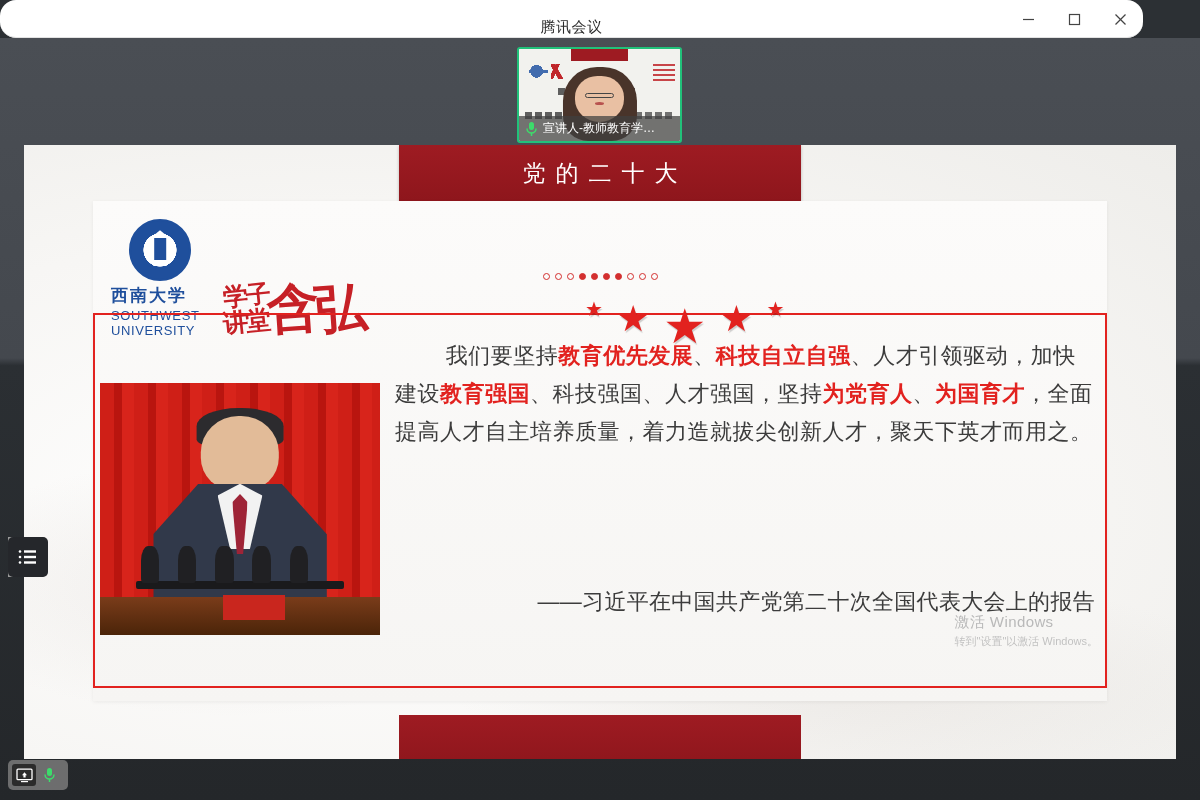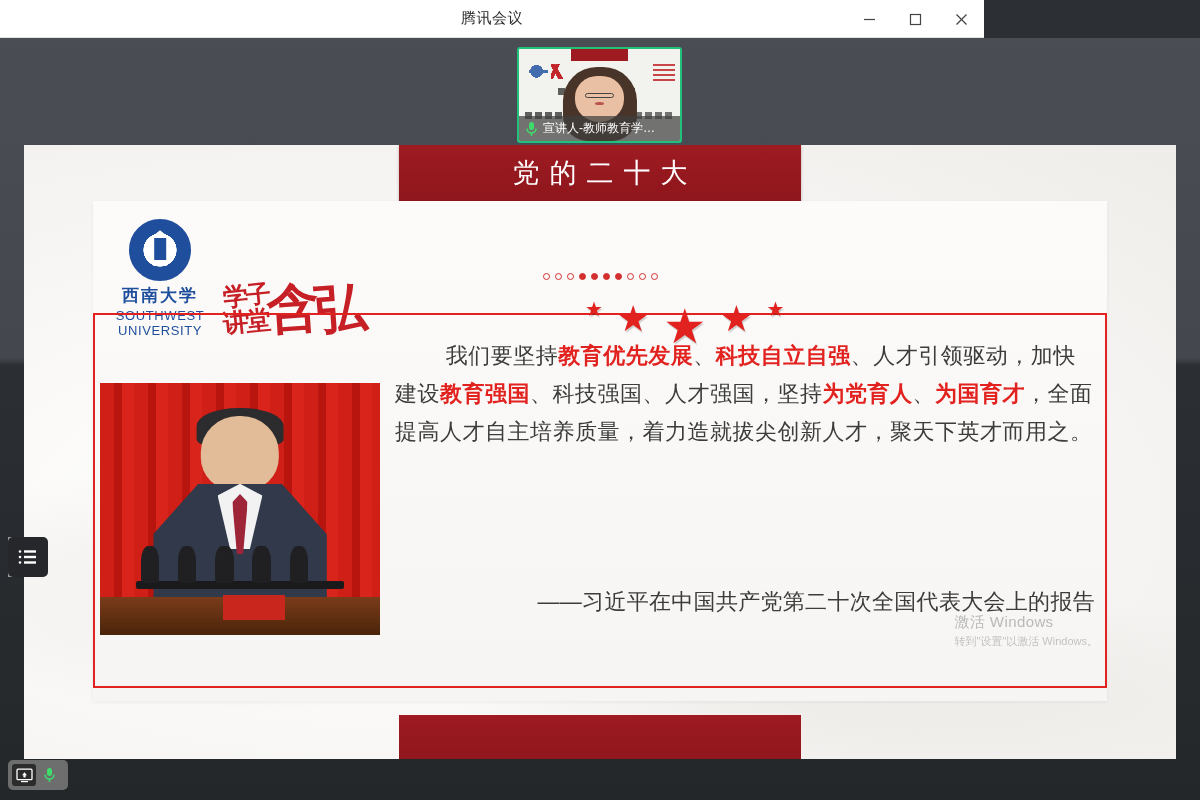--- a/index.html
+++ b/index.html
@@ -6,23 +6,23 @@
   html, body {
     width:1200px; height:800px;
     font-family:"Liberation Sans","DejaVu Sans",sans-serif;
     overflow:hidden; background:#2c3034;
   }
 
   
   .app-window { position:relative; width:1200px; height:800px; background:#2c3034; }
 
   .titlebar {
-    position:absolute; top:0; left:0; width:984px; height:38px;
+    position:absolute; top:0; left:0; width:1143px; height:38px;
     background:#ffffff; border-bottom:1px solid #e2e2e2;
-    display:flex; align-items:center; justify-content:center;
+    display:flex; align-items:flex-end; justify-content:center;border-radius:16px;
   }
   .titlebar-title { font-size:15px; color:#2b2b2b; letter-spacing:.5px; }
   .win-controls { position:absolute; right:0; top:0; height:38px; display:flex; }
   .win-btn {
     width:46px; height:38px; display:flex; align-items:center; justify-content:center;
     font-size:15px; color:#444; cursor:default;
   }
   .win-btn svg { display:block; }
 
   
@@ -89,36 +89,36 @@
     pointer-events:none;
   }
 
   .slide-banner-top {
     position:absolute; left:375px; top:0px; width:402px; height:56px;
     background:linear-gradient(180deg,#9e1b22 0%,#8e161c 100%);
     display:flex; align-items:center; justify-content:center;
     box-shadow:0 1px 3px rgba(0,0,0,.25);
   }
   .slide-banner-top .txt {
-    color:#fff; font-size:27px; letter-spacing:10px; font-family:Liberation Serif, serif;
+    color:#fff; font-size:23px; letter-spacing:10px; font-family:Liberation Serif, serif;
     text-indent:10px;
   }
   .slide-banner-bottom {
     position:absolute; left:375px; bottom:-8px; width:402px; height:52px;
     background:linear-gradient(180deg,#9e1b22 0%,#8e161c 100%);
   }
 
   .card {
     position:absolute; left:69px; top:56px; width:1014px; height:500px;
     background:linear-gradient(180deg,#fcfbfa 0%,#f6f5f3 100%);
     box-shadow:0 1px 4px rgba(0,0,0,.06);
   }
 
   .logo-row { position:absolute; left:18px; top:18px; display:flex; align-items:flex-end; gap:14px; }
-  .su-logo { width:98px; text-align:center; }
+  .su-logo { width:98px; text-align:left; }
   .su-seal {
     width:62px; height:62px; margin:0 auto 3px; border-radius:50%;
     border:2px solid #1f4f9c;
     background:radial-gradient(circle,#ffffff 0 40%,#1f4f9c 41% 74%,#ffffff 75% 100%);
     position:relative;
   }
   .su-seal::before{
     content:""; position:absolute; left:50%; top:16%; transform:translateX(-50%);
     width:34%; height:62%; background:#ffffff;
     clip-path:polygon(50% 0,100% 22%,84% 100%,16% 100%,0 22%);

